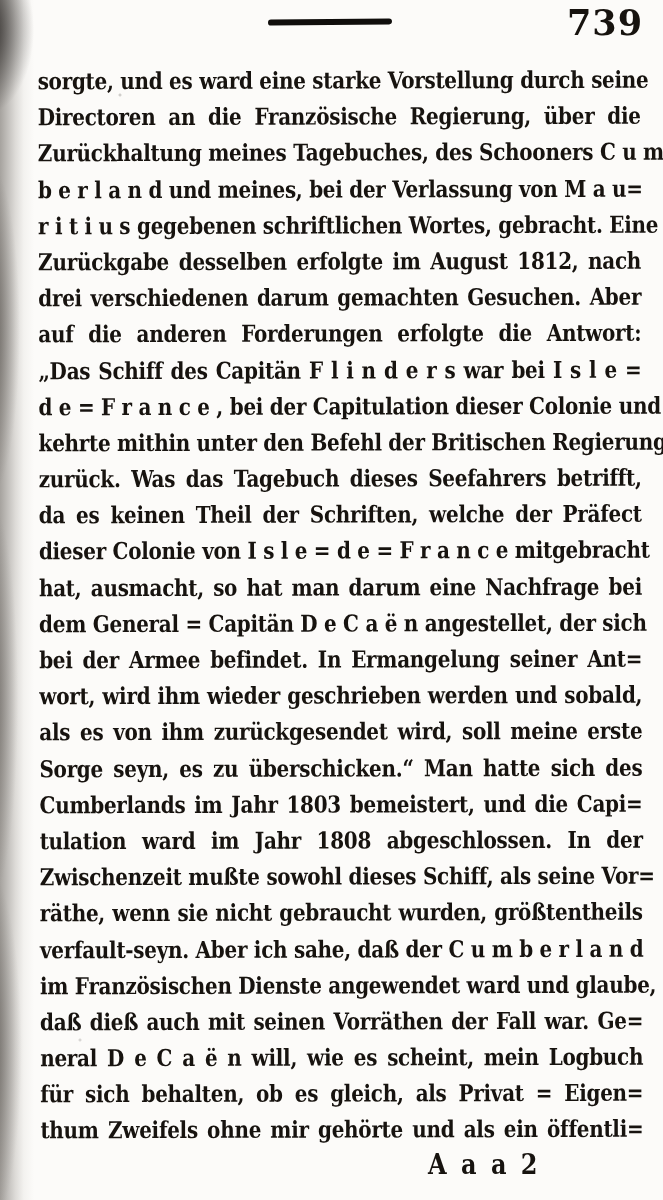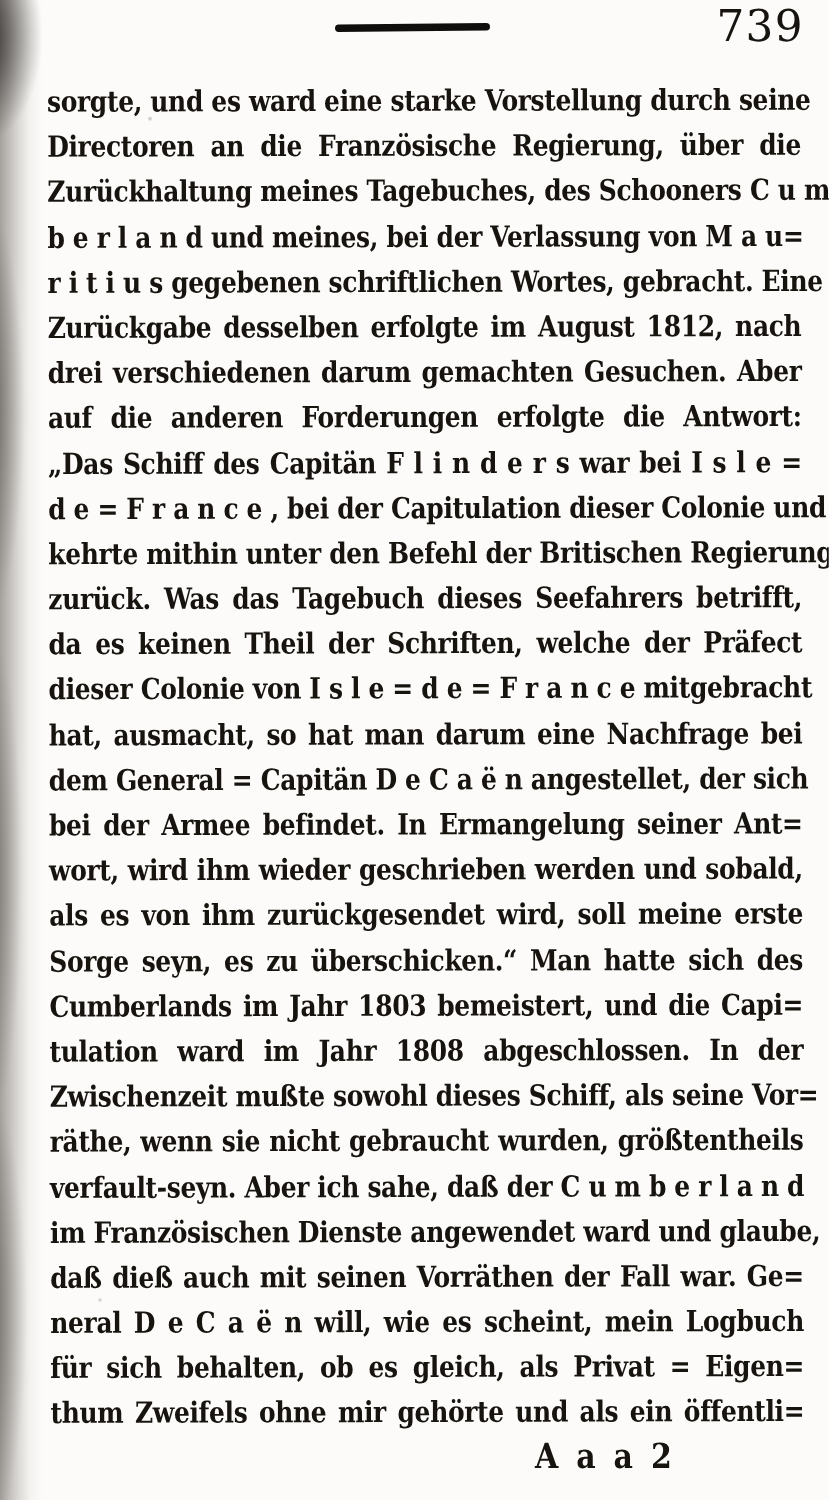--- a/index.html
+++ b/index.html
@@ -48,21 +48,21 @@
     height: 6px;
     background: #100e0c;
     border-radius: 3px;
     transform: rotate(-0.6deg);
   }
   .page-number {
     position: absolute;
     top: 2px;
     right: 20px;
     font-size: 35px;
-    font-weight: normal;
+    font-weight: bold;
     letter-spacing: 1px;
   }
   .text-block {
     position: absolute;
     left: 39px;
     right: 21px;
     top: 63px;
     transform: rotate(-0.15deg);
   }
   .text-line {

